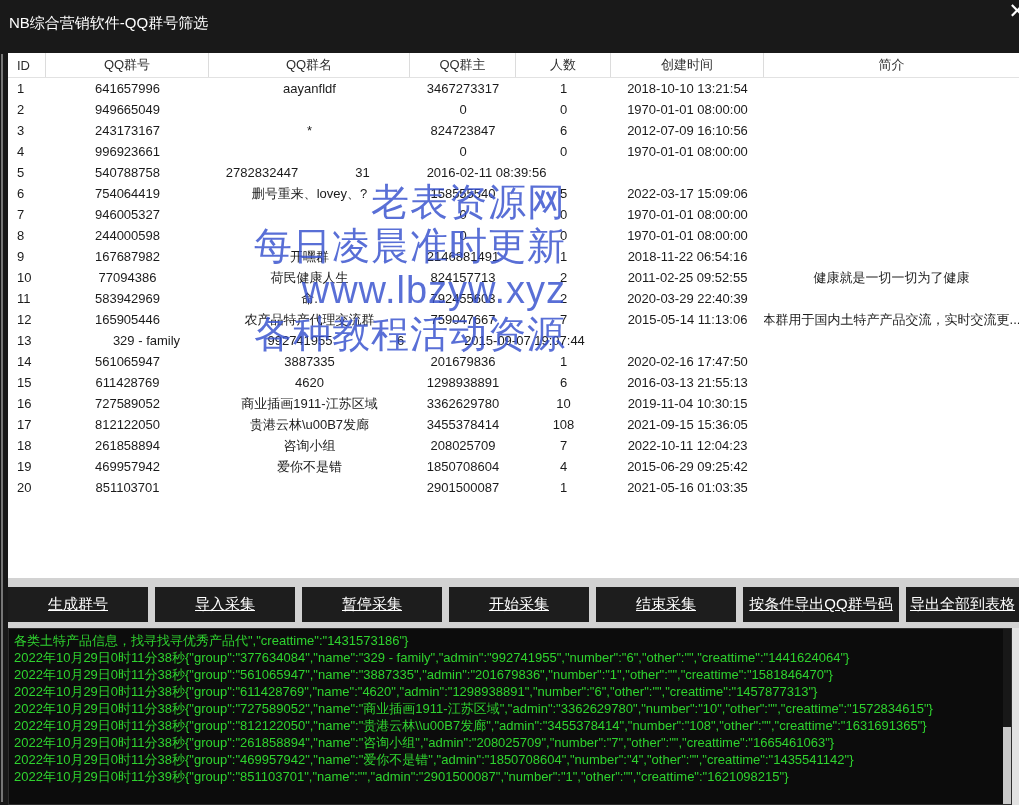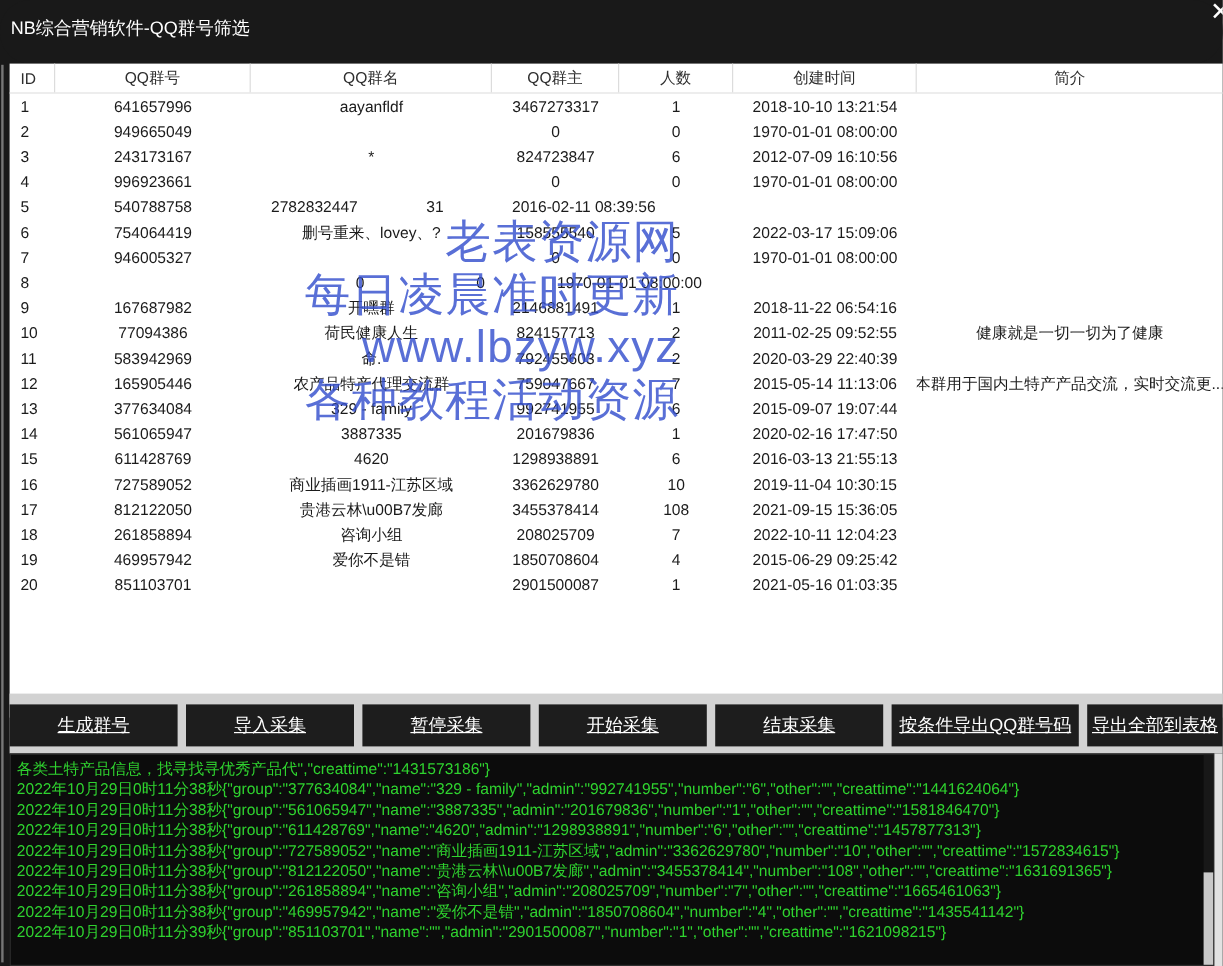--- a/index.html
+++ b/index.html
@@ -2,21 +2,21 @@
 <html><head>
 <meta charset="utf-8">
 <style>
   html,body{margin:0;padding:0;}
   body{
     width:1019px;height:805px;position:relative;overflow:hidden;
     background:#191919;
     font-family:"Liberation Sans","DejaVu Sans",sans-serif;
   }
   
-  .titlebar{position:absolute;left:0;top:0;width:1019px;height:53px;background:#191919;border-radius:25px;}
+  .titlebar{position:absolute;left:0;top:0;width:1019px;height:53px;background:#191919;}
   .title{position:absolute;left:9px;top:14px;font-size:15px;color:#ffffff;}
   .close{position:absolute;top:-1px;right:-7px;font-size:21px;color:#ffffff;line-height:24px;cursor:pointer;}
   
   .left-edge{position:absolute;left:1px;top:54px;width:2px;height:748px;background:#9f9f9f;opacity:.7;}
   
   .table-panel{position:absolute;left:8px;top:53px;width:1011px;height:545px;background:#ffffff;}
   .thead{display:flex;height:24px;border-bottom:1px solid #e2e2e2;}
   .th{font-size:13px;color:#2e2e2e;display:flex;align-items:center;justify-content:center;
       border-right:1px solid #dcdcdc;box-sizing:border-box;height:100%;}
   .th:last-child{border-right:none;}
@@ -129,20 +129,21 @@
         <div class="td c0">7</div>
         <div class="td c1">946005327</div>
         <div class="td c2"></div>
         <div class="td c3">0</div>
         <div class="td c4">0</div>
         <div class="td c5">1970-01-01 08:00:00</div>
         <div class="td c6"></div>
       </div>
       <div class="tr">
         <div class="td c0">8</div>
+        <div class="td c1">244000598</div>
         <div class="td c2"></div>
         <div class="td c3">0</div>
         <div class="td c4">0</div>
         <div class="td c5">1970-01-01 08:00:00</div>
         <div class="td c6"></div>
       </div>
       <div class="tr">
         <div class="td c0">9</div>
         <div class="td c1">167687982</div>
         <div class="td c2">开嘿群</div>
@@ -172,21 +173,20 @@
         <div class="td c0">12</div>
         <div class="td c1">165905446</div>
         <div class="td c2">农产品特产代理交流群</div>
         <div class="td c3">759047667</div>
         <div class="td c4">7</div>
         <div class="td c5">2015-05-14 11:13:06</div>
         <div class="td c6">本群用于国内土特产产品交流，实时交流更...</div>
       </div>
       <div class="tr">
         <div class="td c0">13</div>
-        <div class="td c1">377634084</div>
         <div class="td c2">329 - family</div>
         <div class="td c3">992741955</div>
         <div class="td c4">6</div>
         <div class="td c5">2015-09-07 19:07:44</div>
         <div class="td c6"></div>
       </div>
       <div class="tr">
         <div class="td c0">14</div>
         <div class="td c1">561065947</div>
         <div class="td c2">3887335</div>

